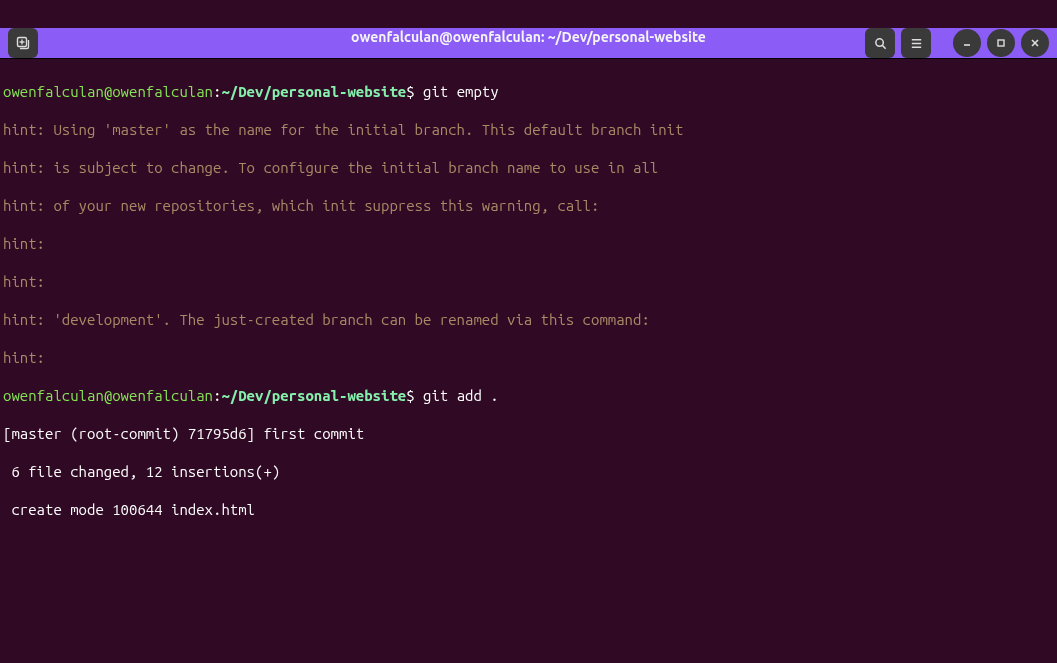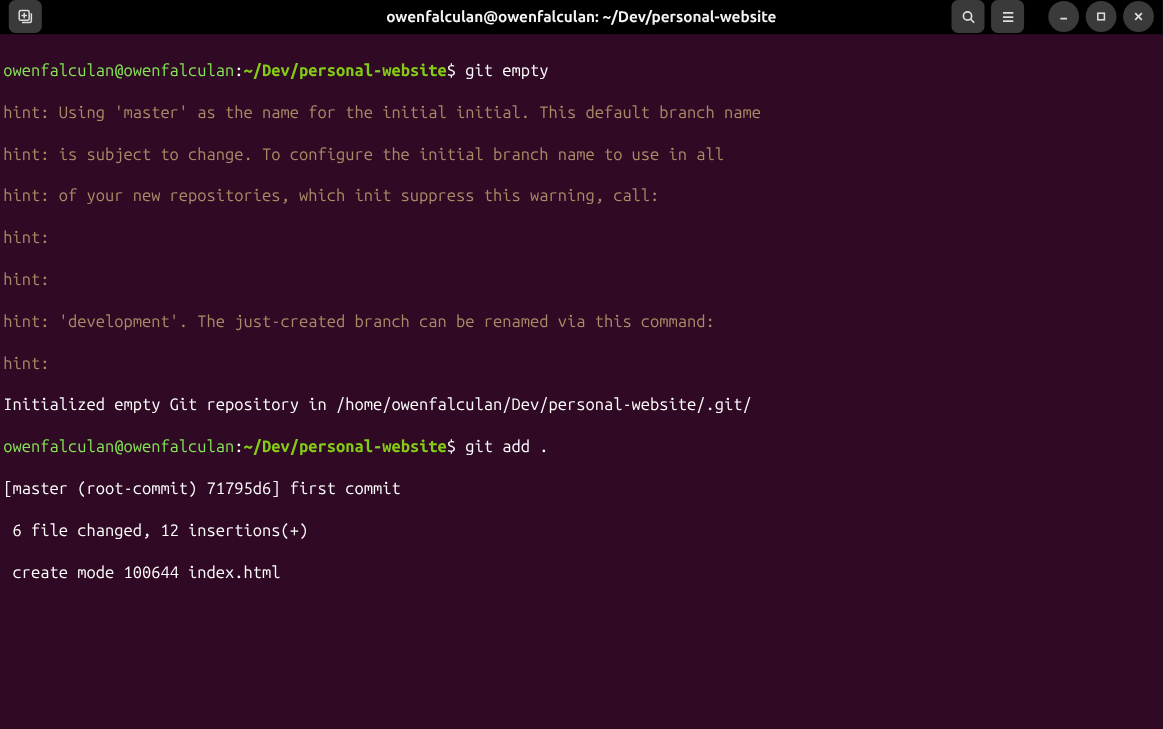--- a/index.html
+++ b/index.html
@@ -10,26 +10,26 @@
     font-family: "Ubuntu Mono", "DejaVu Sans Mono", Menlo, Consolas, monospace;
     font-size: 15px;
     line-height: 19px;
     color: #ffffff;
     overflow: hidden;
     display: flex;
     flex-direction: column;
   }
   .titlebar {
     height: 46px;
-    background: #000000;
+    background: #8b5cf6;
     display: flex;
-    align-items: center;
     padding: 0 8px;
     position: relative;
     border-bottom: 1px solid #000;
+    margin-top: 28px;
   }
   .title-left, .title-right {
     display: flex;
     align-items: center;
     gap: 6px;
   }
   .title-center {
     position: absolute;
     left: 0; right: 0;
     text-align: center;
@@ -51,21 +51,21 @@
   .tb-btn svg { display: block; }
   .tb-btn.win { width: 28px; height: 28px; border-radius: 50%; background: #3a3a3a; }
   .terminal {
     flex: 1;
     padding: 4px 3px;
     white-space: pre;
     letter-spacing: 0px;
   }
   .line { white-space: pre-wrap; word-break: break-all; }
   .user { color: #87e356; font-weight: normal; }
-  .path { color: #84cc16; font-weight: bold; }
+  .path { color: #86efac; font-weight: bold; }
   .hint { color: #a98a66; }
   .white { color: #ffffff; }
 </style>
 </head>
 <body>
 
 <div class="titlebar">
   <div class="title-left">
     <div class="tb-btn solid">
       <svg width="16" height="16" viewBox="0 0 16 16" fill="none" stroke="#ddd" stroke-width="1.4">
@@ -106,28 +106,27 @@
       <svg width="12" height="12" viewBox="0 0 12 12" stroke="#ddd" stroke-width="1.6">
           <line x1="3" y1="3" x2="9" y2="9"></line>
           <line x1="9" y1="3" x2="3" y2="9"></line>
         </svg>
     </div>
   </div>
 </div>
 
 <div class="terminal">
 <div class="line"><span class="user">owenfalculan@owenfalculan</span><span class="white">:</span><span class="path">~/Dev/personal-website</span><span class="white">$ </span><span class="white">git empty</span></div>
-<div class="line hint">hint: Using 'master' as the name for the initial initial. This default branch name</div>
+<div class="line hint">hint: Using 'master' as the name for the initial branch. This default branch init</div>
 <div class="line hint">hint: is subject to change. To configure the initial branch name to use in all</div>
 <div class="line hint">hint: of your new repositories, which init suppress this warning, call:</div>
 <div class="line hint">hint: </div>
 <div class="line hint">hint: </div>
 <div class="line hint">hint: 'development'. The just-created branch can be renamed via this command:</div>
 <div class="line hint">hint: </div>
-<div class="line white">Initialized empty Git repository in /home/owenfalculan/Dev/personal-website/.git/</div>
 <div class="line"><span class="user">owenfalculan@owenfalculan</span><span class="white">:</span><span class="path">~/Dev/personal-website</span><span class="white">$ </span><span class="white">git add .</span></div>
 <div class="line white">[master (root-commit) 71795d6] first commit</div>
 <div class="line white"> 6 file changed, 12 insertions(+)</div>
 <div class="line white"> create mode 100644 index.html</div>
 
 
 
 
 
 

